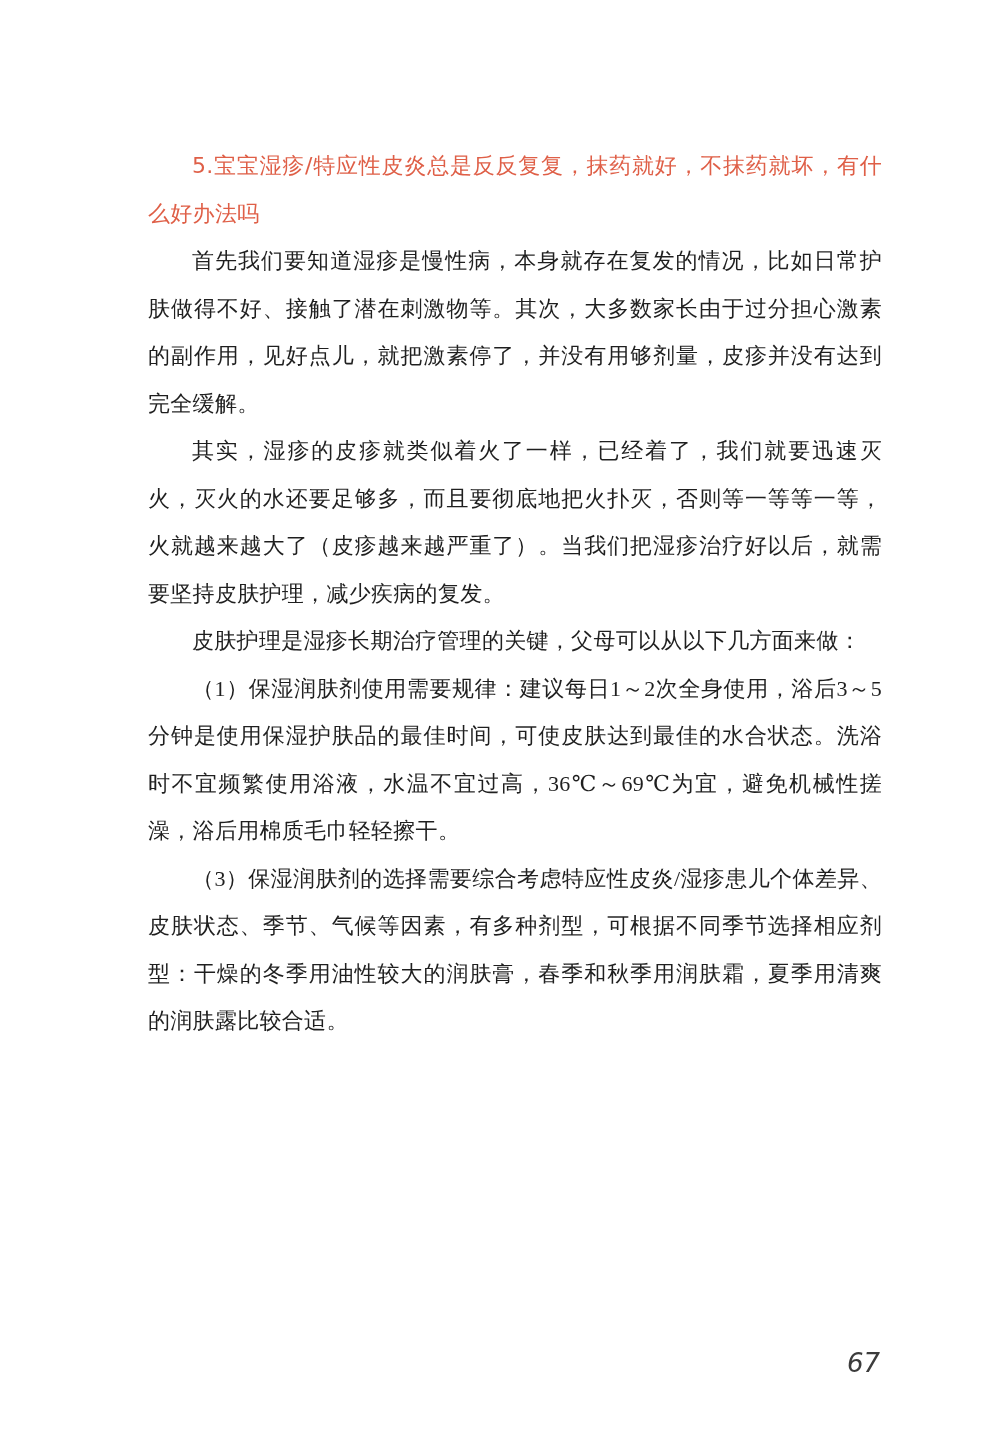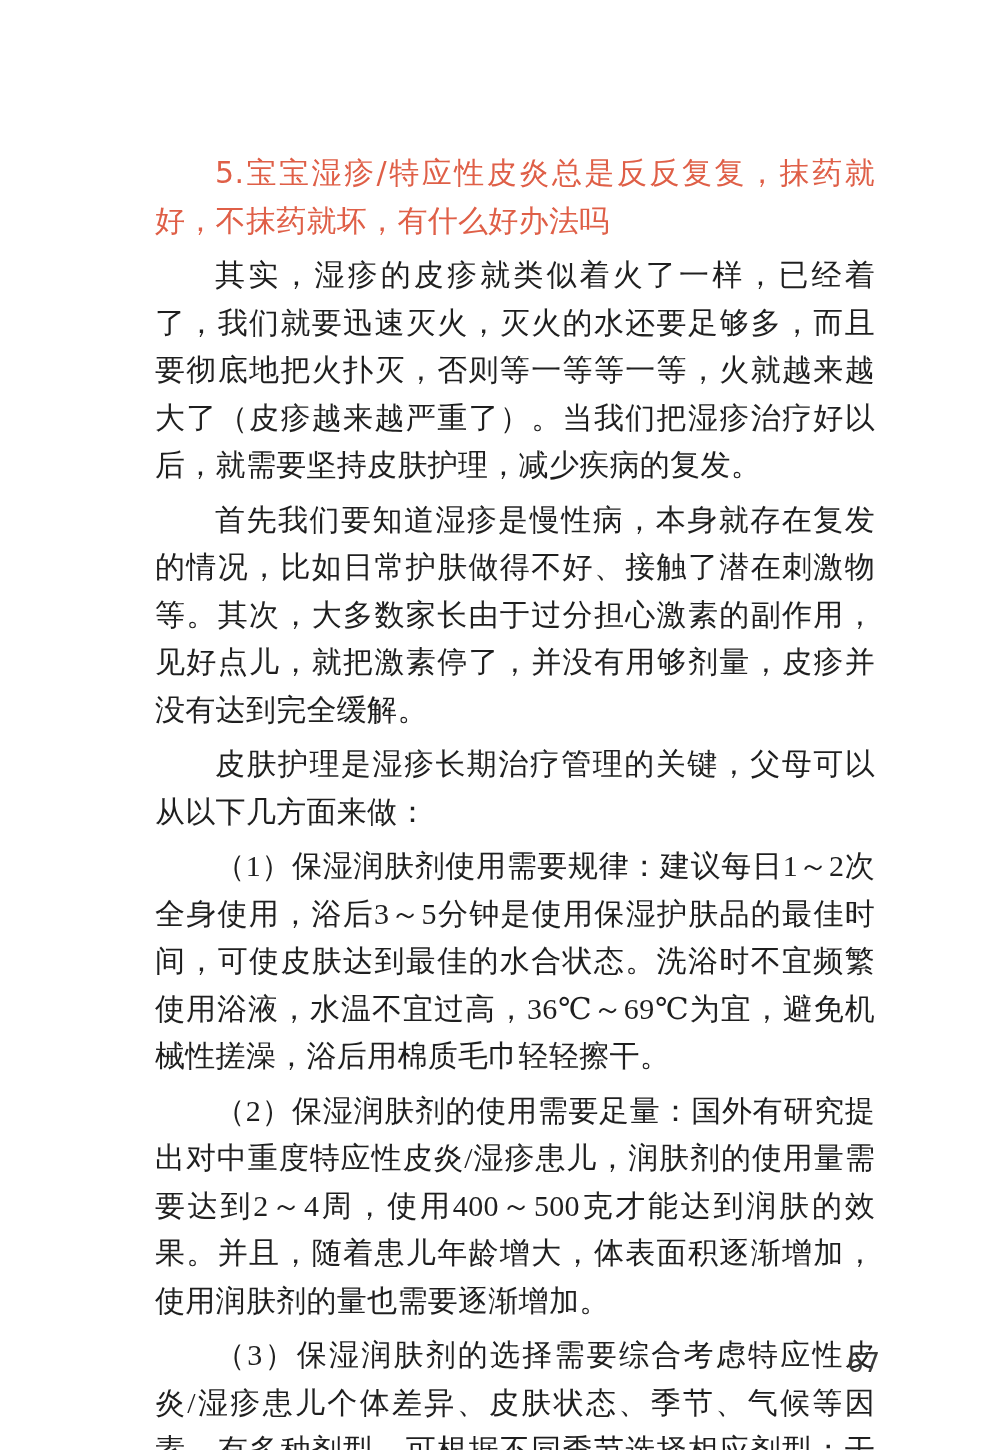--- a/index.html
+++ b/index.html
@@ -23,51 +23,51 @@
     height: 1450px;
     background: var(--page-bg);
   }
   .text-column {
     position: absolute;
     left: 148px;
     top: 142px;
     width: 734px;
   }
   .text-column p {
-    margin: 7px;
+    margin: 0;
     padding: 0;
-    font-size: 30px;
+    font-size: 22px;
     line-height: 47.5px;
     letter-spacing: 0.3px;
     text-align: justify;
     text-indent: 2em;
     color: var(--body-color);
     font-family: "Liberation Serif", "DejaVu Serif", serif;
   }
   .text-column p.section-heading {
     color: var(--heading-color);
     font-family: "DejaVu Sans", "Liberation Sans", sans-serif;
     font-weight: 400;
   }
   .page-number {
     position: absolute;
     top: 1348px;
     right: 120px;
     font-size: 26px;
     color: var(--pagenum-color);
     font-family: "DejaVu Sans", "Liberation Sans", sans-serif;
+    font-style: italic;
   }
 </style>
 </head>
 <body>
 
 <div class="page">
   <div class="text-column">
     <p class="section-heading">5.宝宝湿疹/特应性皮炎总是反反复复，抹药就好，不抹药就坏，有什么好办法吗</p>
+    <p class="paragraph">首先我们要知道湿疹是慢性病，本身就存在复发的情况，比如日常护肤做得不好、接触了潜在刺激物等。其次，大多数家长由于过分担心激素的副作用，见好点儿，就把激素停了，并没有用够剂量，皮疹并没有达到完全缓解。</p>
     <p class="paragraph">其实，湿疹的皮疹就类似着火了一样，已经着了，我们就要迅速灭火，灭火的水还要足够多，而且要彻底地把火扑灭，否则等一等等一等，火就越来越大了（皮疹越来越严重了）。当我们把湿疹治疗好以后，就需要坚持皮肤护理，减少疾病的复发。</p>
-    <p class="paragraph">首先我们要知道湿疹是慢性病，本身就存在复发的情况，比如日常护肤做得不好、接触了潜在刺激物等。其次，大多数家长由于过分担心激素的副作用，见好点儿，就把激素停了，并没有用够剂量，皮疹并没有达到完全缓解。</p>
     <p class="paragraph">皮肤护理是湿疹长期治疗管理的关键，父母可以从以下几方面来做：</p>
     <p class="paragraph">（1）保湿润肤剂使用需要规律：建议每日1～2次全身使用，浴后3～5分钟是使用保湿护肤品的最佳时间，可使皮肤达到最佳的水合状态。洗浴时不宜频繁使用浴液，水温不宜过高，36℃～69℃为宜，避免机械性搓澡，浴后用棉质毛巾轻轻擦干。</p>
-    <p class="paragraph">（2）保湿润肤剂的使用需要足量：国外有研究提出对中重度特应性皮炎/湿疹患儿，润肤剂的使用量需要达到2～4周，使用400～500克才能达到润肤的效果。并且，随着患儿年龄增大，体表面积逐渐增加，使用润肤剂的量也需要逐渐增加。</p>
     <p class="paragraph">（3）保湿润肤剂的选择需要综合考虑特应性皮炎/湿疹患儿个体差异、皮肤状态、季节、气候等因素，有多种剂型，可根据不同季节选择相应剂型：干燥的冬季用油性较大的润肤膏，春季和秋季用润肤霜，夏季用清爽的润肤露比较合适。</p>
   </div>
   <div class="page-number">67</div>
 </div>
 
 </body></html>

